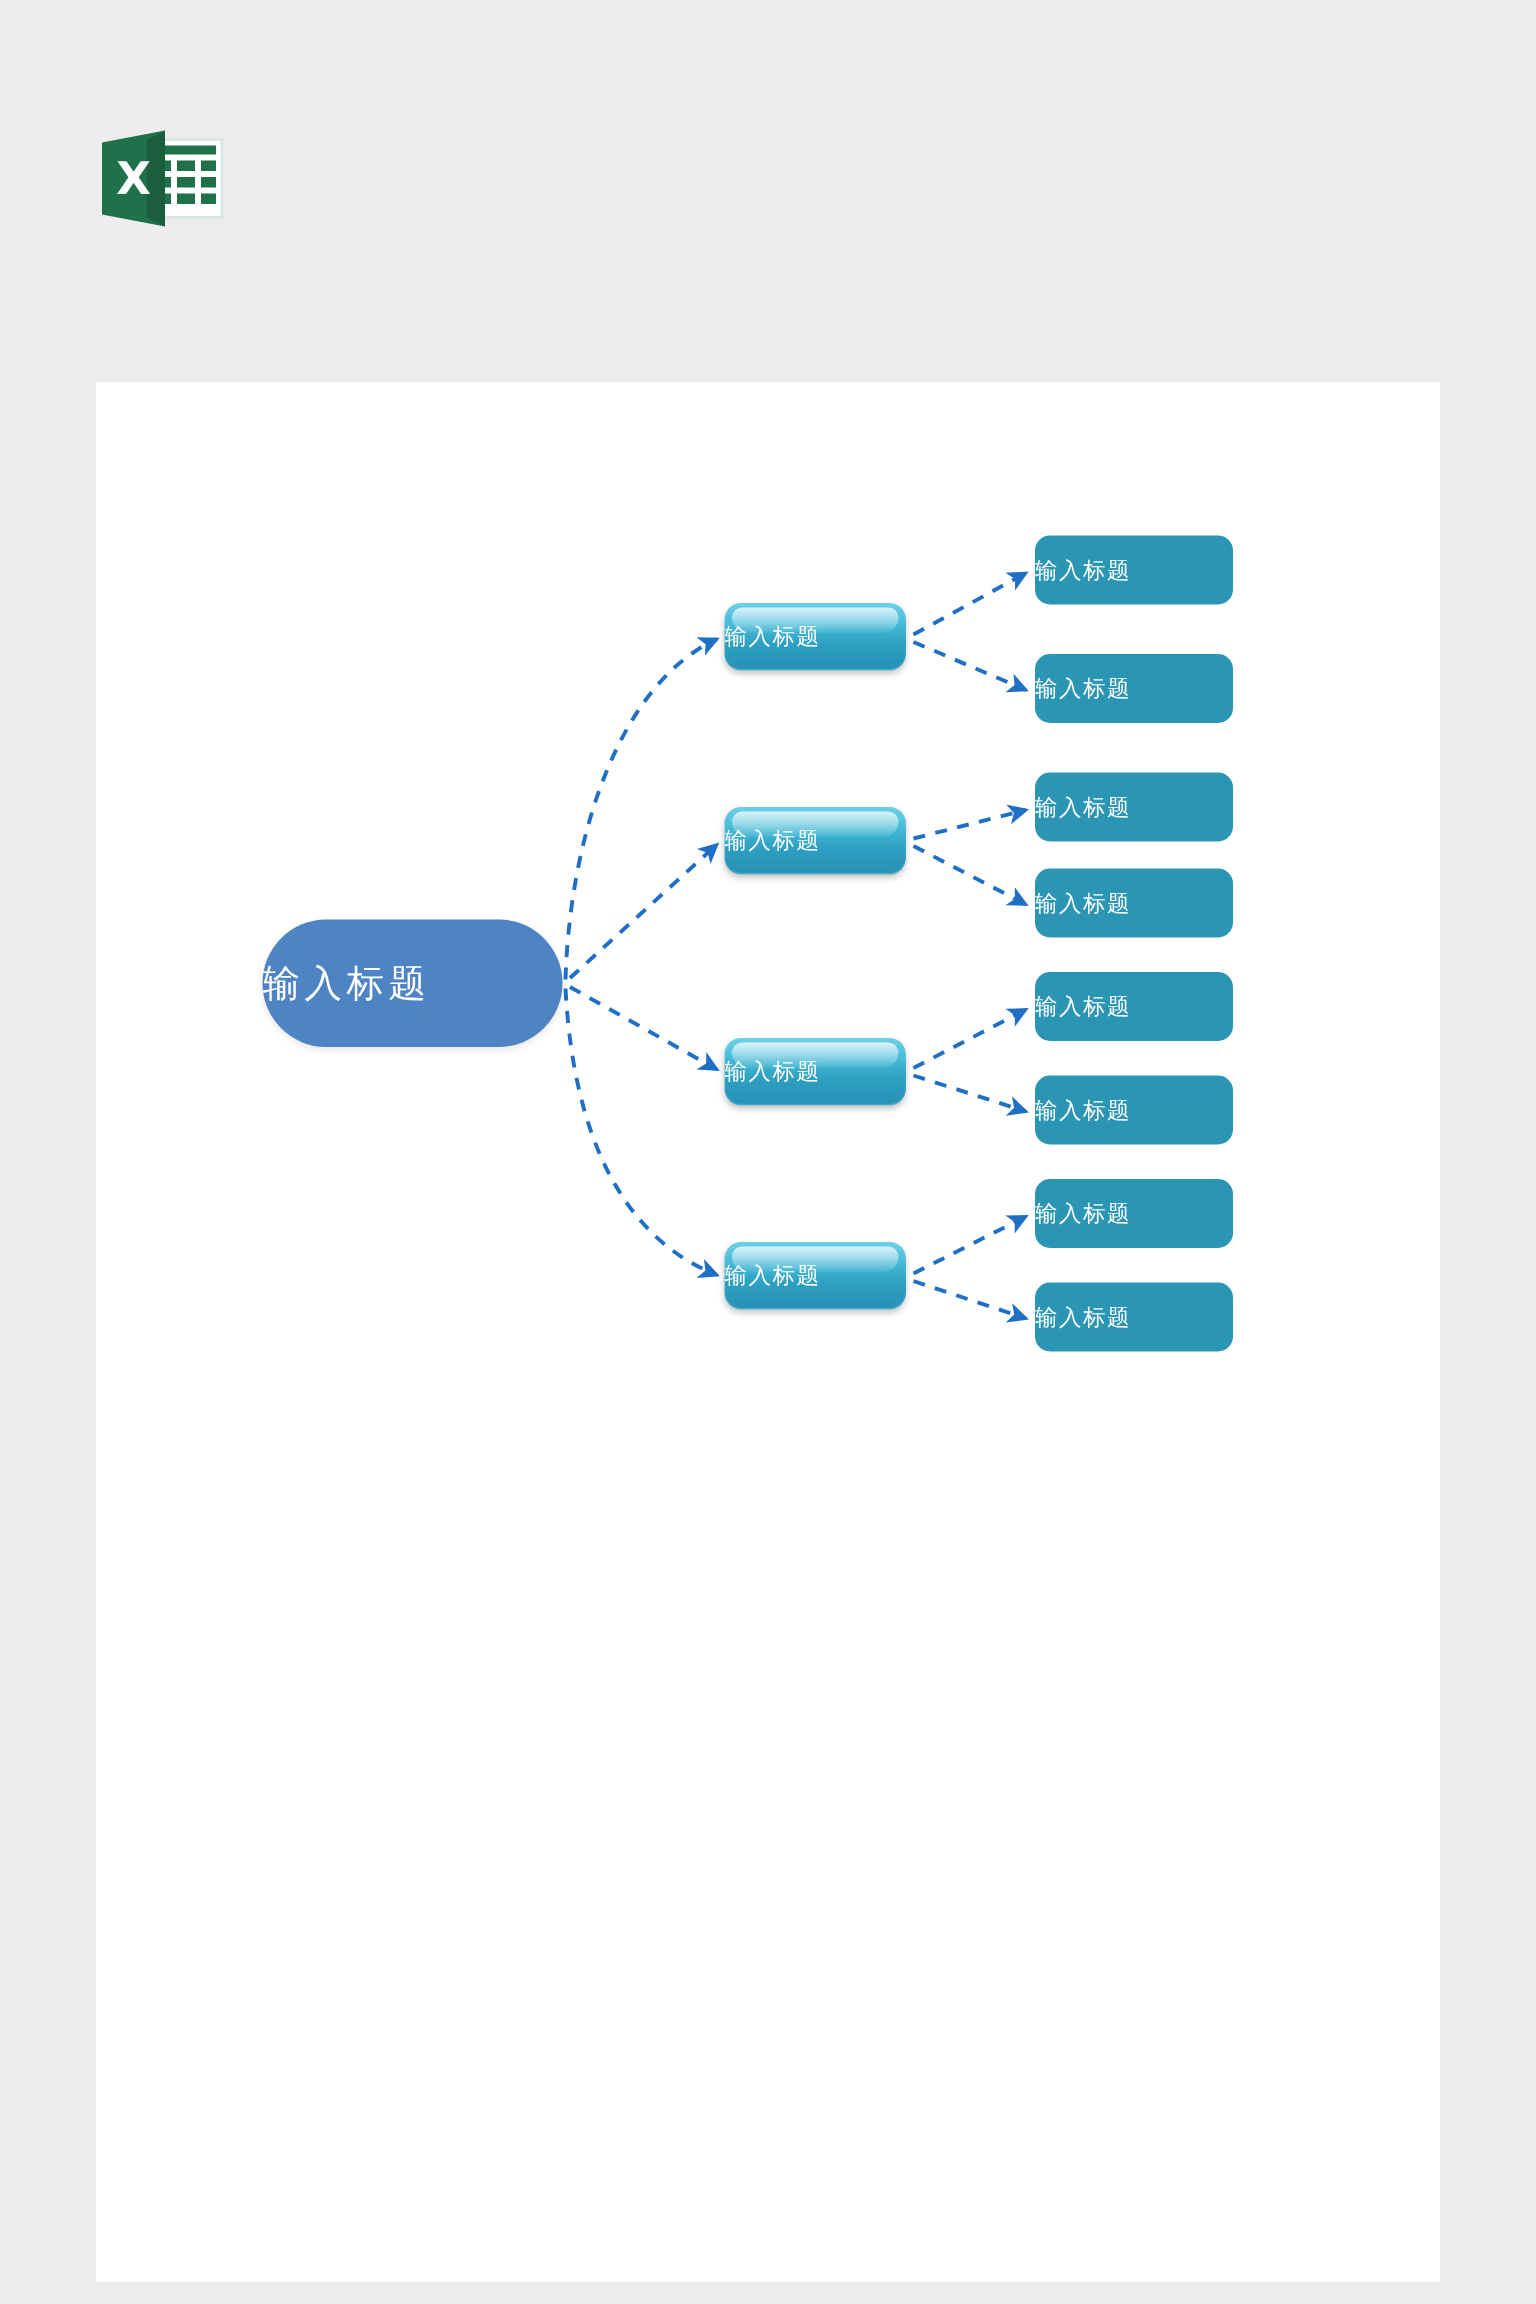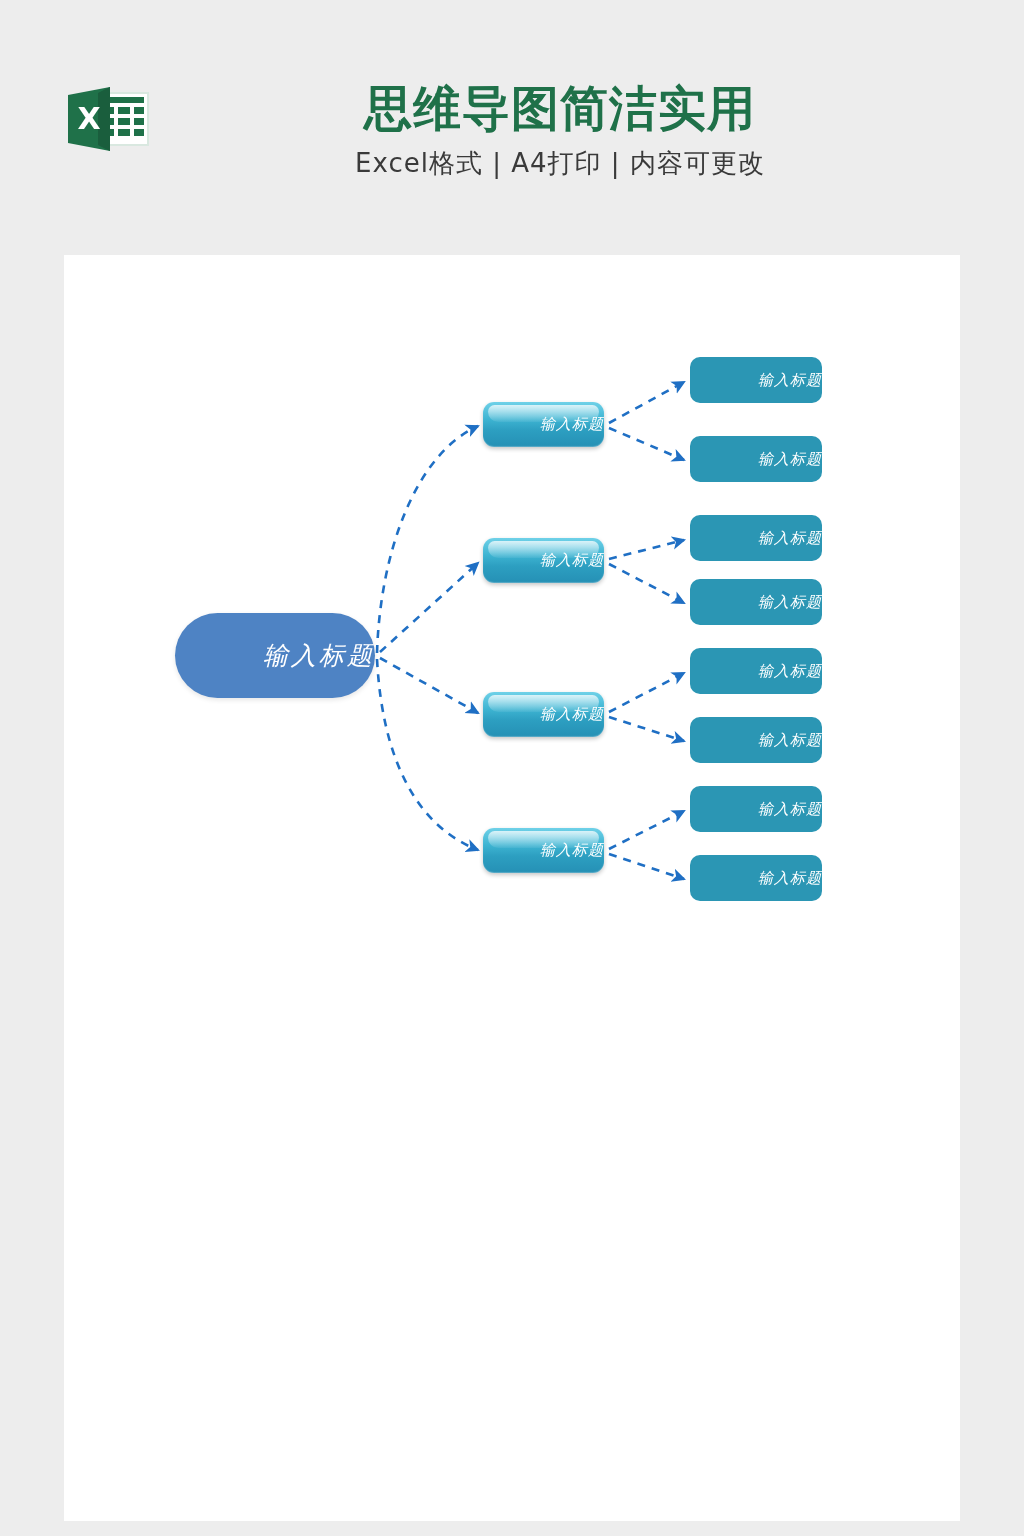--- a/index.html
+++ b/index.html
@@ -31,24 +31,24 @@
   .sheet{
     position:absolute;left:64px;top:255px;
     width:896px;height:1266px;background:#ffffff;
   }
 
   
   .mindmap{position:absolute;left:0;top:0;width:896px;height:1266px;}
   .edges{position:absolute;left:0;top:0;width:896px;height:1266px;}
 
   .node{
-    position:absolute;display:flex;align-items:center;justify-content:flex-end;
+    position:absolute;display:flex;align-items:center;justify-content:flex-start;
     color:#ffffff;text-align:center;
     font-family:"DejaVu Sans","Liberation Sans",sans-serif;
-    box-sizing:border-box;user-select:none;font-style:italic;
+    box-sizing:border-box;user-select:none;
   }
 
   
   .node-root{
     left:111px;top:358px;width:200px;height:85px;
     background:#4e83c4;
     border-radius:45px;
     font-size:25px;letter-spacing:3px;
     box-shadow:0 2px 5px rgba(0,0,0,.10);
   }
@@ -112,24 +112,20 @@
           <rect x="54" y="44" width="12" height="7"></rect>
           <rect x="70" y="44" width="10" height="7"></rect>
         </g>
 
         <polygon points="4,10 46,2 46,66 4,58" fill="#1f7149"></polygon>
         <polygon points="46,2 46,66 34,60 34,8" fill="#1a5e3d"></polygon>
         <text x="25" y="44" font-family="DejaVu Sans, sans-serif" font-size="30" font-weight="bold" fill="#ffffff" text-anchor="middle">X</text>
       </svg>
     </div>
 
-    <div class="title-wrap">
-      <div class="title">思维导图简洁实用</div>
-      <div class="subtitle">Excel格式 | A4打印 | 内容可更改</div>
-    </div>
   </div>
 
   <div class="sheet">
     <div class="mindmap">
 
       <svg class="edges" viewBox="0 0 896 1266">
         <defs>
           <marker id="arrow" markerWidth="6" markerHeight="6" refX="4.6" refY="3" orient="auto" markerUnits="strokeWidth">
             <path d="M0,0.4 L5.4,3 L0,5.6 L1.4,3 Z" fill="#1f6fc4"></path>
           </marker>

